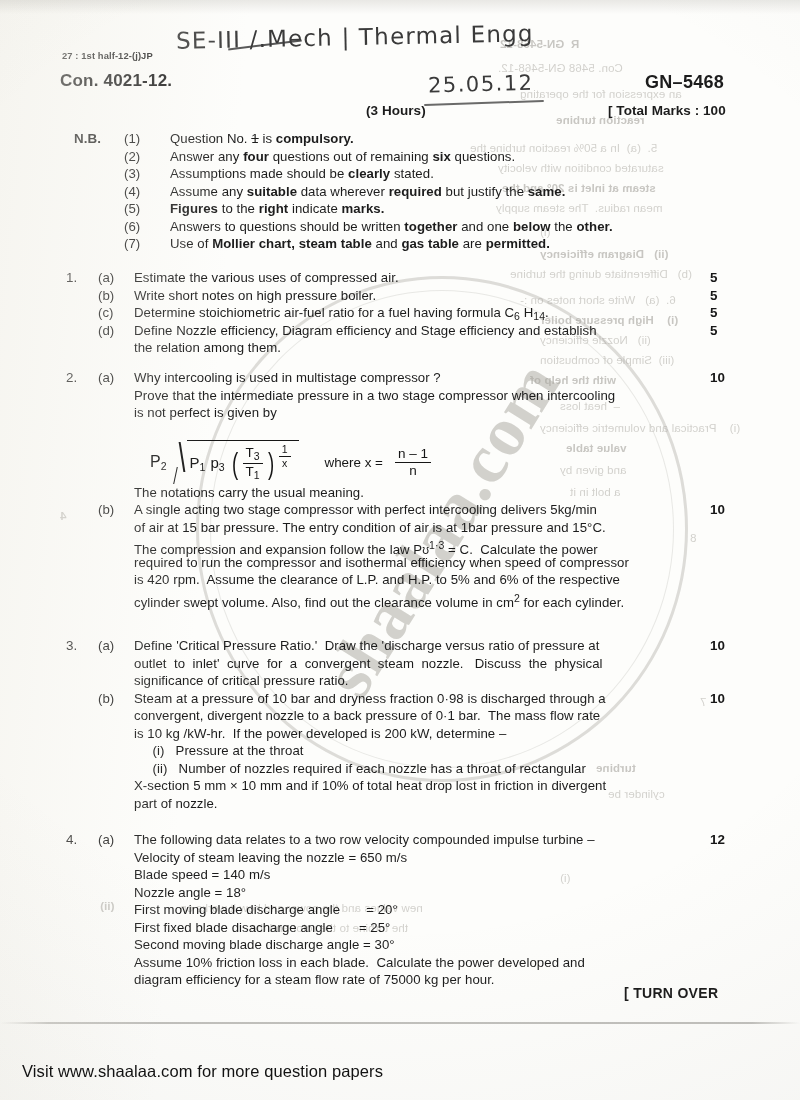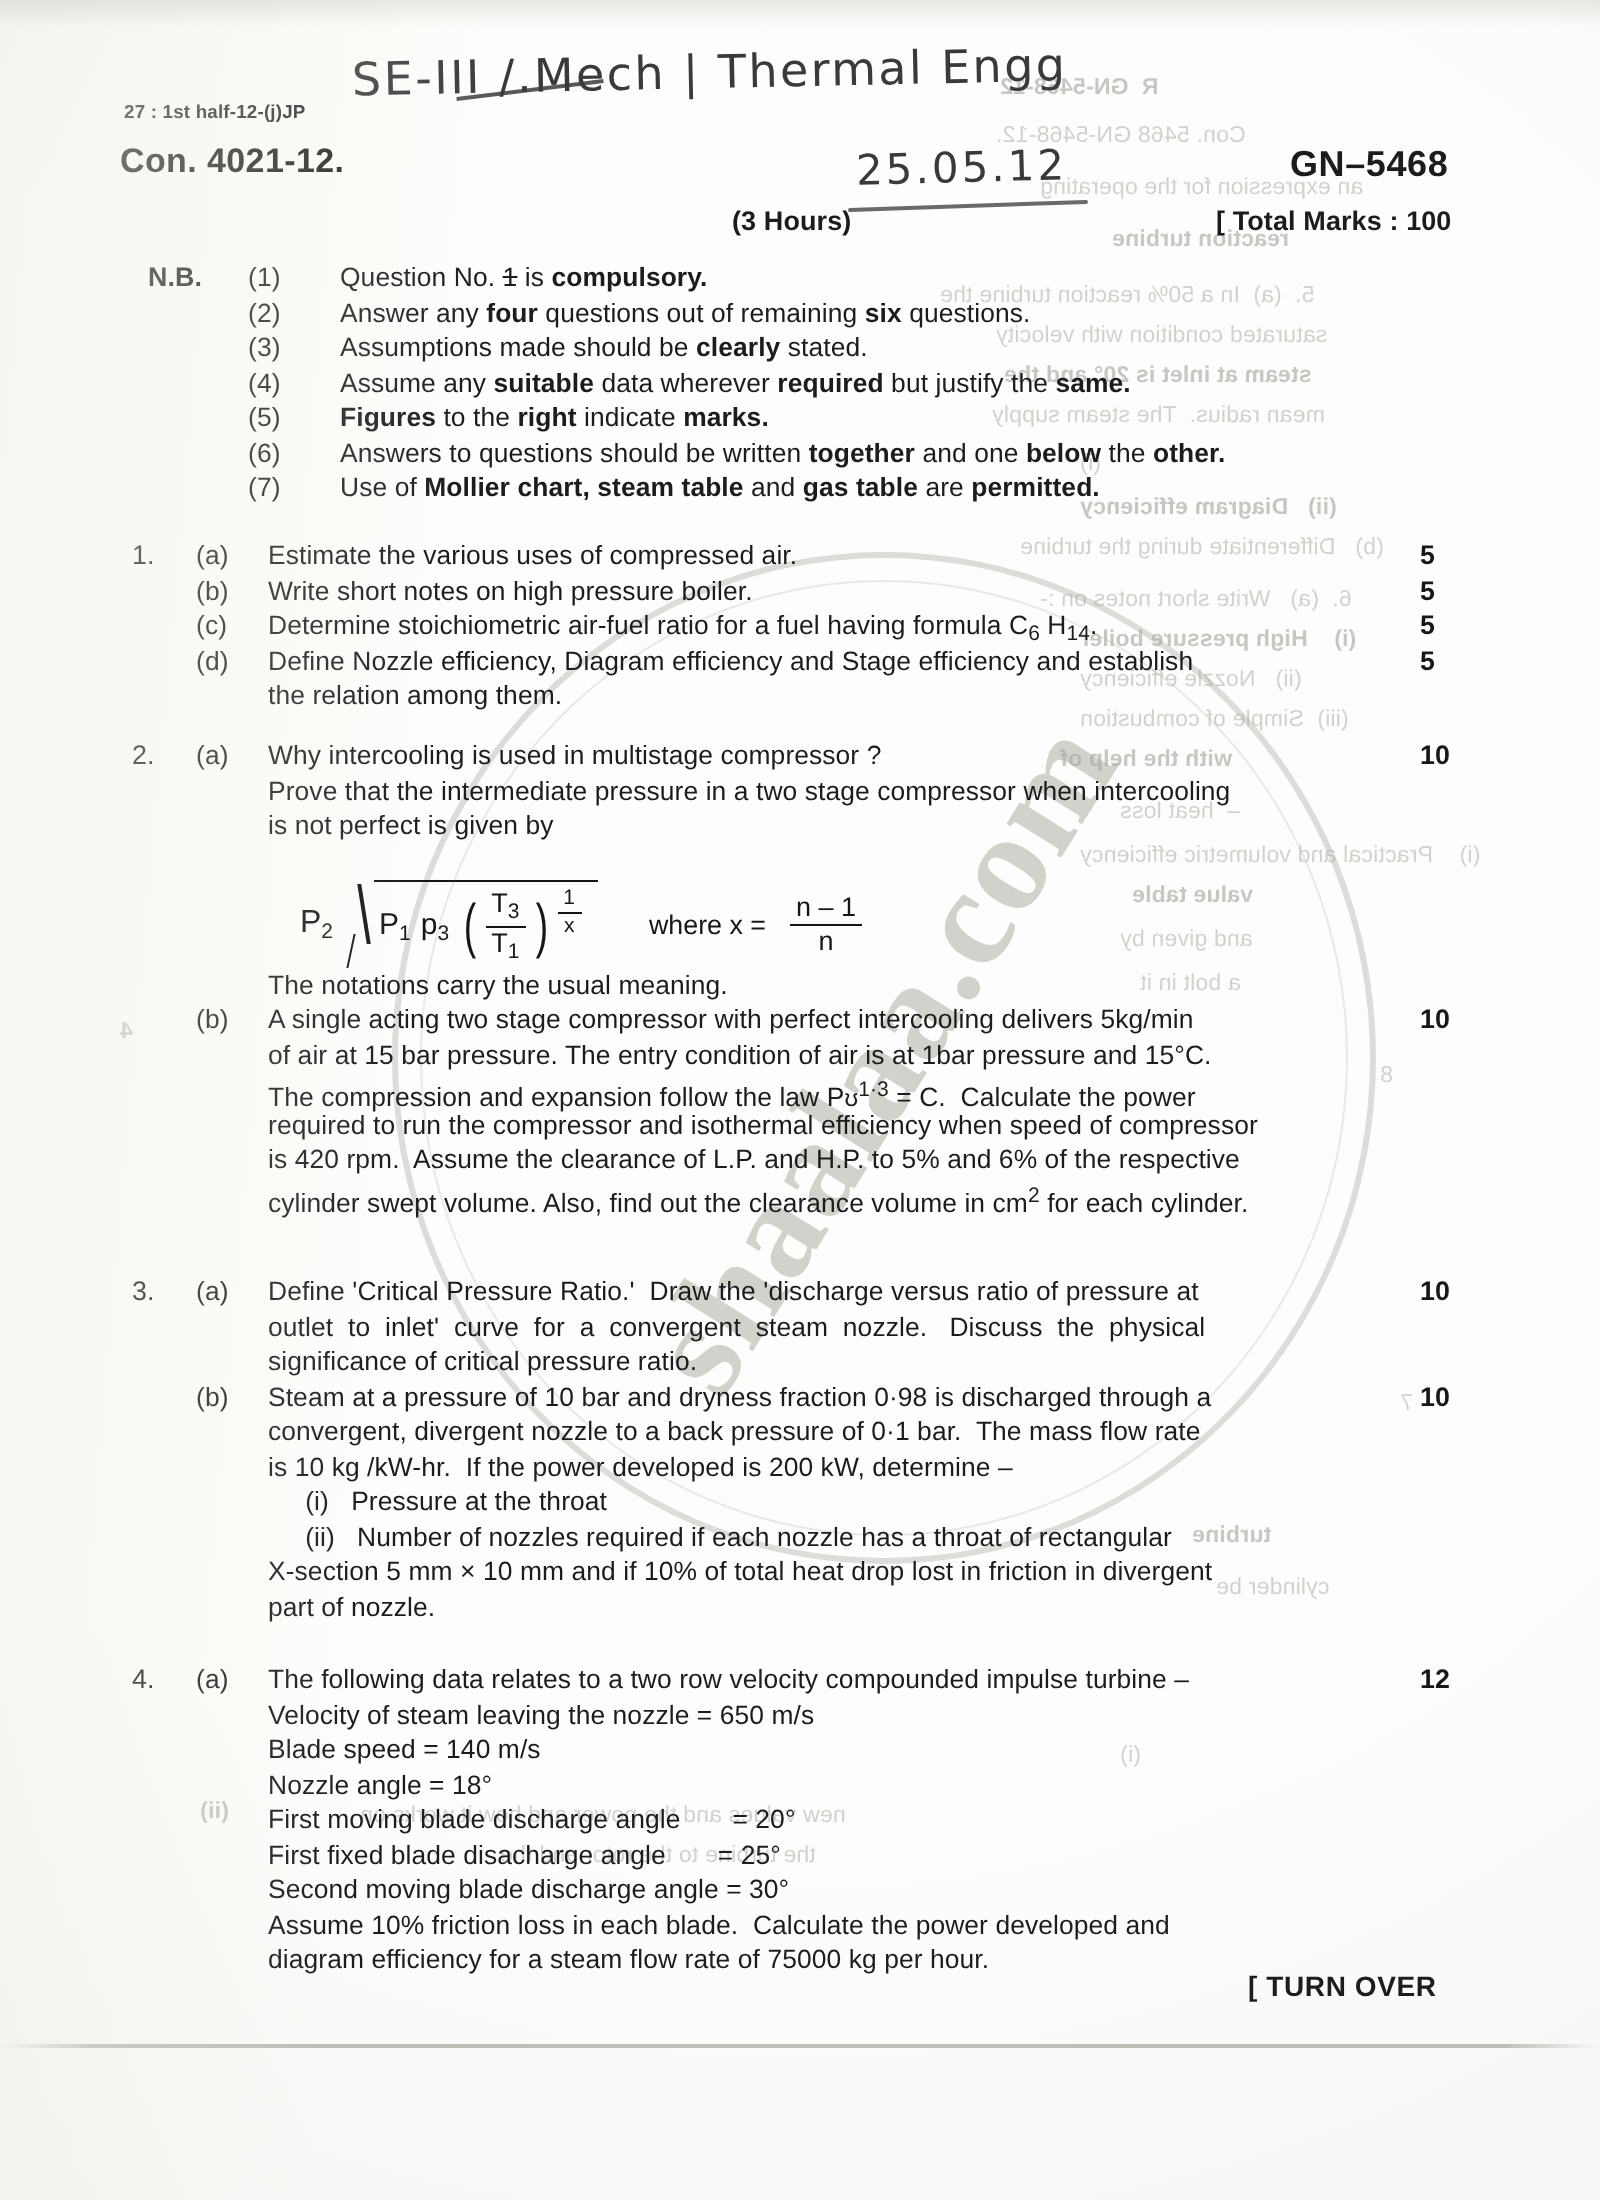--- a/index.html
+++ b/index.html
@@ -428,13 +428,14 @@
       </span>
     </div>
 
     <div class="turnover" style="left:624px; top:985px;">[ TURN OVER</div>
   </div>
 
   <div class="scan-tone"></div>
   <div class="scan-edge-top"></div>
   <div class="paper-bottom-line"></div>
 
+  <div class="footer">Visit www.shaalaa.com for more question papers</div>
 </div>
 
 </body></html>

